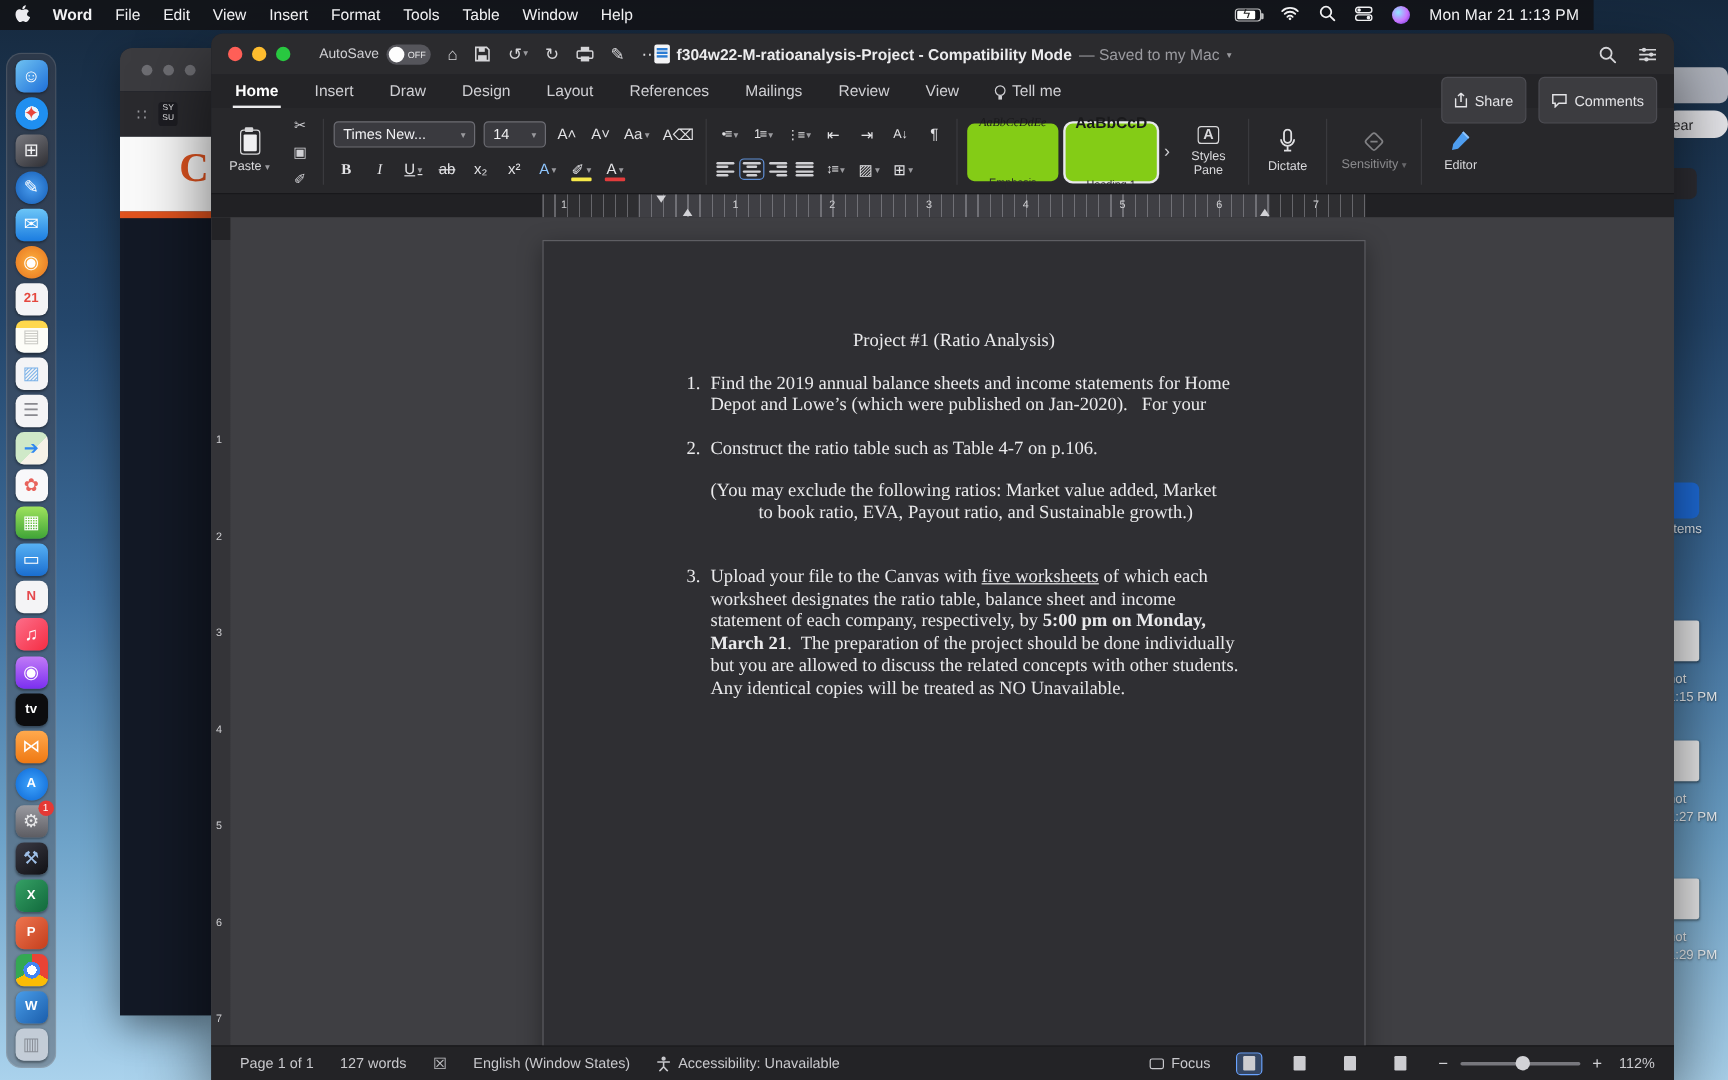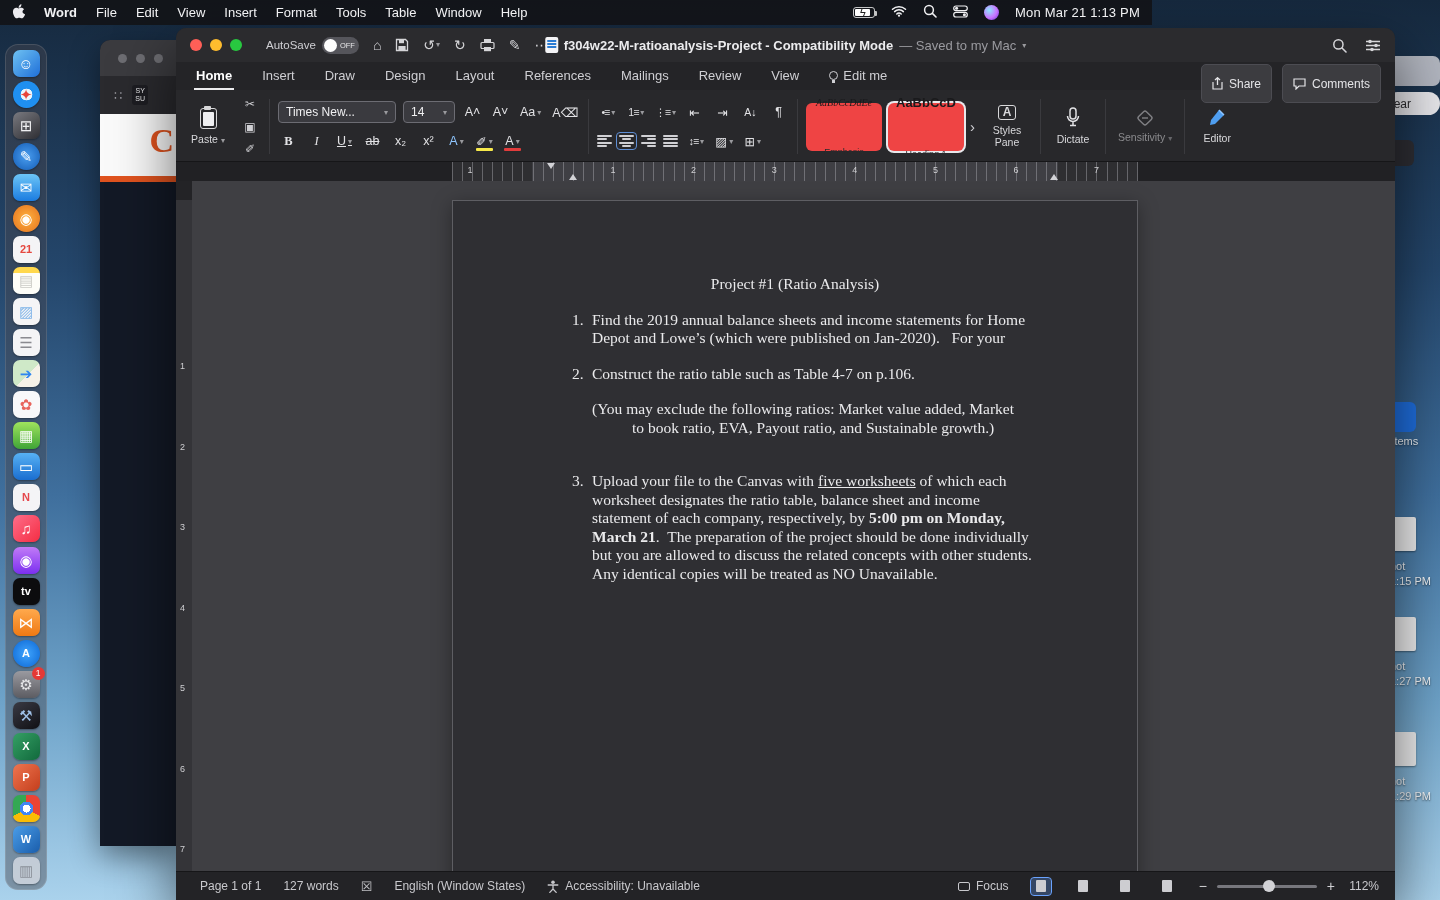--- a/index.html
+++ b/index.html
@@ -4,21 +4,21 @@
 <style>
   * { margin:0; padding:0; box-sizing:border-box; }
   html,body { width:1440px; height:900px; overflow:hidden; }
   body {
     font-family:"Liberation Sans", sans-serif;
     background:
       linear-gradient(180deg,#16293e 0%,#24466b 30%,#3f6f9d 55%,#6ea3c9 78%,#aad2ec 100%);
     position:relative; color:#e8e8ea;
   }
   
-  .menubar { position:absolute; left:0; top:0; width:1152px; height:25px;
+  .menubar { position:absolute; left:0; top:0; width:1328px; height:25px;
     background:rgba(18,18,22,0.88); display:flex; align-items:center;
     padding:0 12px; font-size:13px; color:#f2f2f4; z-index:50; }
   .menubar .left { display:flex; align-items:center; gap:19px; }
   .mitem { cursor:default; }
   .appname { font-weight:bold; }
   .menubar .right { margin-left:auto; display:flex; align-items:center; gap:16px; }
   .batt { width:22px; height:11px; border:1px solid rgba(255,255,255,.75); border-radius:3px; position:relative; }
   .batt::after { content:""; position:absolute; right:-3px; top:3px; width:2px; height:5px; background:rgba(255,255,255,.75); border-radius:0 1px 1px 0; }
   .batt .fill { position:absolute; left:1px; top:1px; bottom:1px; width:15px; background:#fff; border-radius:1px; }
   .batt .bolt { position:absolute; left:6px; top:-2px; font-size:11px; color:#222; }
@@ -119,21 +119,21 @@
   .rbtn .colorbar { position:absolute; left:2px; right:2px; bottom:1px; height:3px; border-radius:1px; }
   .stack { position:relative; }
   .bold-b { font-weight:bold; font-family:"Liberation Serif",serif; }
   .ital-i { font-style:italic; font-family:"Liberation Serif",serif; }
   .und-u { text-decoration:underline; }
   .strike-s { text-decoration:line-through; }
   .al { width:15px; height:12px; display:flex; flex-direction:column; justify-content:space-between; }
   .al i { height:1.6px; background:#d0d0d4; border-radius:1px; display:block; }
   .al.active-al { outline:1px solid #5f8fd6; outline-offset:2px; border-radius:1px; background:none; }
   .gallery { display:flex; align-items:center; gap:6px; flex:none; }
-  .stylecard { width:76px; height:48px; background:#ef4444; border-radius:6px; color:#1a1a1c;
+  .stylecard { width:76px; height:48px; background:#84cc16; border-radius:6px; color:#1a1a1c;
     display:flex; flex-direction:column; align-items:center; justify-content:center; gap:3px; flex:none; }
   .stylecard.selected { box-shadow:0 0 0 2px #e8e8ec; }
   .sc-prev-italic { font-family:"Liberation Serif",serif; font-style:italic; font-size:10px; }
   .sc-prev-bold { font-weight:bold; font-size:13px; }
   .sc-name { font-size:9px; color:#2a2a2c;margin-top:36px; }
   .gnext { color:#cfcfd3; font-size:15px; }
   .dim { opacity:.55; }
   .paneA { border:1.4px solid #d8d8da; padding:0 4px; font-weight:bold; border-radius:3px; font-size:12px; }
   
   .hruler { height:19px; background:#212124; position:relative; flex:none; }
@@ -461,21 +461,21 @@
           <span>Mailings</span>
         </span>
         <span class="tab">
           <span>Review</span>
         </span>
         <span class="tab">
           <span>View</span>
         </span>
         <span class="tab">
           <span class="bulb"></span>
-          <span>Edit me</span>
+          <span>Tell me</span>
         </span>
       </span>
     <div class="tab-actions">
       <span class="pillbtn">
         <svg width="11" height="13" viewBox="0 0 11 13">
             <path d="M5.5 8 V1 M3 3 L5.5 0.7 L8 3" stroke="#e4e4e7" stroke-width="1.3" fill="none"></path>
             <path d="M1.5 5.5 h-0.5 v6.5 h9 v-6.5 h-0.5" stroke="#e4e4e7" stroke-width="1.2" fill="none"></path>
           </svg>
         <span>Share</span>
       </span>

